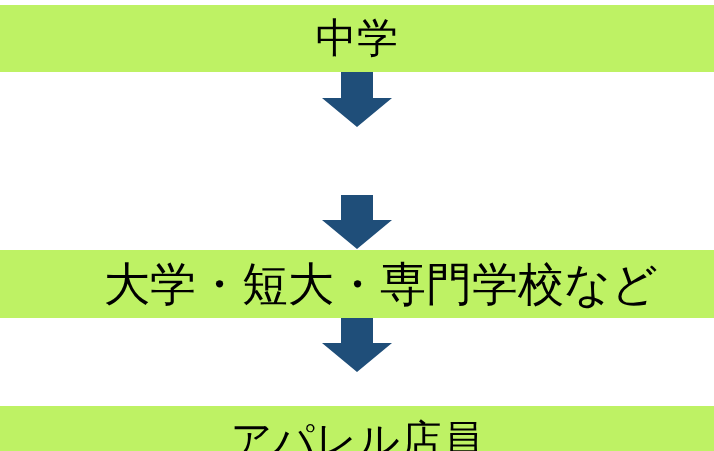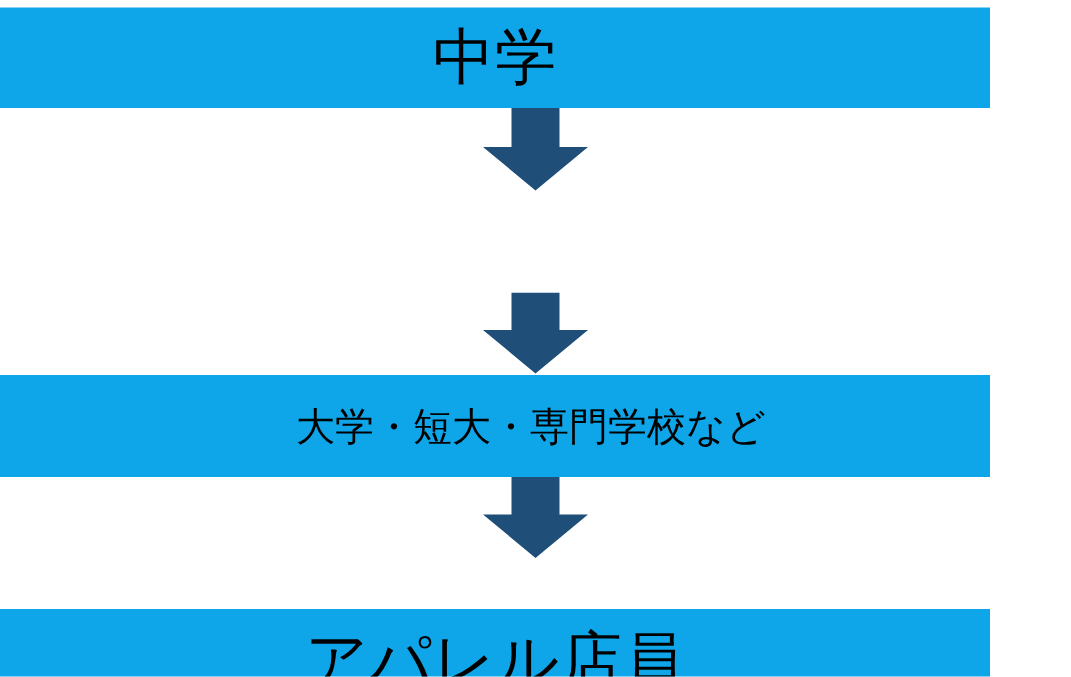--- a/index.html
+++ b/index.html
@@ -17,39 +17,39 @@
   #flowchart {
     position: relative;
     width: 714px;
     height: 451px;
     background: #FFFFFF;
   }
 
   .step-band {
     position: absolute;
     left: 0;
-    width: 660px;
-    background: #0ea5e9;
+    width: 714px;
+    background: #bef264;
     display: flex;
     align-items: center;
     justify-content: center;
     box-sizing: border-box;
   }
 
   .step-label {
     color: #000000;
     font-size: 41px;
     line-height: 1;
     letter-spacing: 0.5px;
     white-space: nowrap;
     font-weight: 400;
   }
 
   .step-label.long {
-    font-size: 26px;
+    font-size: 46px;
     letter-spacing: 0px;
     margin-left: 48px;
   }
 
   .arrow-connector {
     position: absolute;
     left: 0;
     width: 714px;
     display: flex;
     align-items: center;

